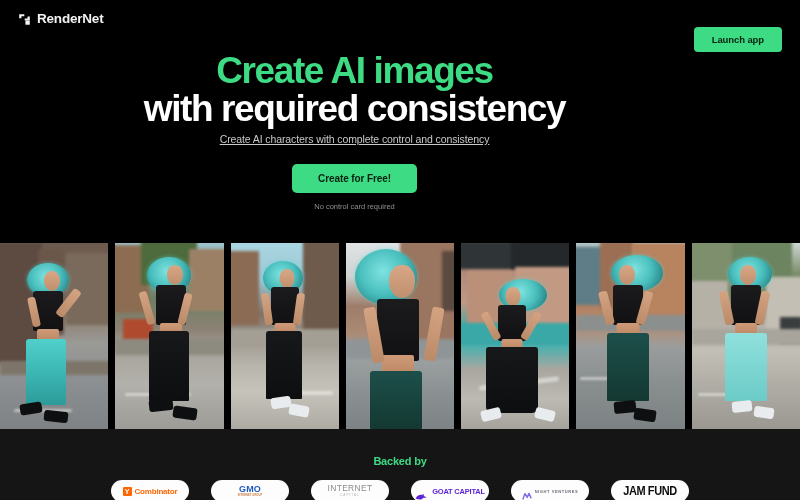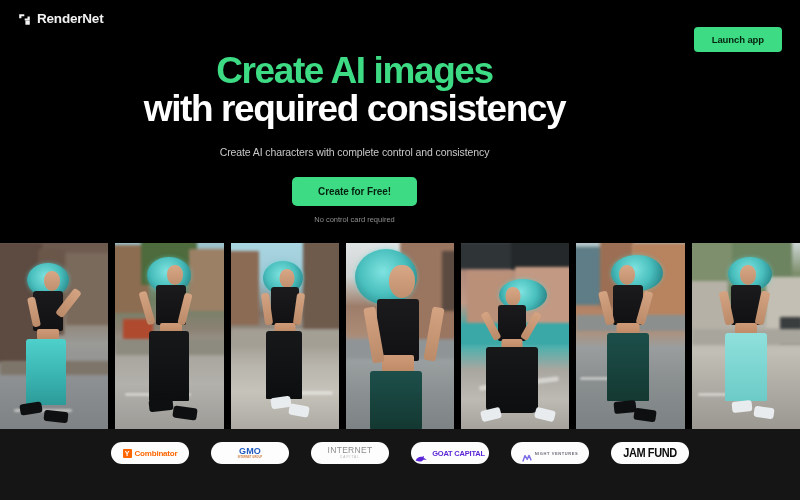--- a/index.html
+++ b/index.html
@@ -41,22 +41,22 @@
     position: absolute; top: 52px; left: 0; width: 709px;
     text-align: center;
   }
   .h-line {
     font-size: 37px; font-weight: 700; line-height: 1.04;
     letter-spacing: -1.4px;
   }
   .h-green { color: #3ddc84; }
   .h-white { color: #ffffff; }
   #hero-sub {
-    margin-top: 17px;
-    color: #c9c9c9; font-size: 10.5px; letter-spacing: -0.1px;
+    margin-top: 4px;
+    color: #c9c9c9; font-size: 10.5px; letter-spacing: -0.1px; text-decoration: underline;
   }
   #cta-wrap { margin-top: 19px; display: flex; flex-direction: column; align-items: center; }
   #create-free {
     background: #3ddc84; color: #06220f;
     font-size: 10px; font-weight: 700; letter-spacing: -0.1px;
     border: none; border-radius: 5px;
     padding: 9px 26px; cursor: pointer;
     font-family: "Liberation Sans", sans-serif;
   }
   #no-card {
@@ -334,20 +334,21 @@
       <div class="arm" style="width:9px;height:34px;left:30px;top:48px;transform:rotate(-12deg);"></div>
       <div class="arm" style="width:9px;height:34px;left:66px;top:48px;transform:rotate(12deg);"></div>
       <div class="pants p-ltteal" style="width:42px;height:68px;top:90px;margin-left:0px;"></div>
       <div class="shoe s-white" style="width:20px;height:11px;left:40px;top:158px;transform:rotate(-6deg);"></div>
       <div class="shoe s-white" style="width:20px;height:11px;left:62px;top:164px;transform:rotate(8deg);"></div>
     </div>
 
   </div>
 
   <div id="backed">
+    <div id="backed-title">Backed by</div>
     <div id="logo-row">
 
       <div class="pill">
         <span class="yc-badge">Y</span>
         <span class="yc-text">Combinator</span>
       </div>
 
       <div class="pill">
         <span class="gmo-wrap">
           <span class="gmo-main">GMO</span>

